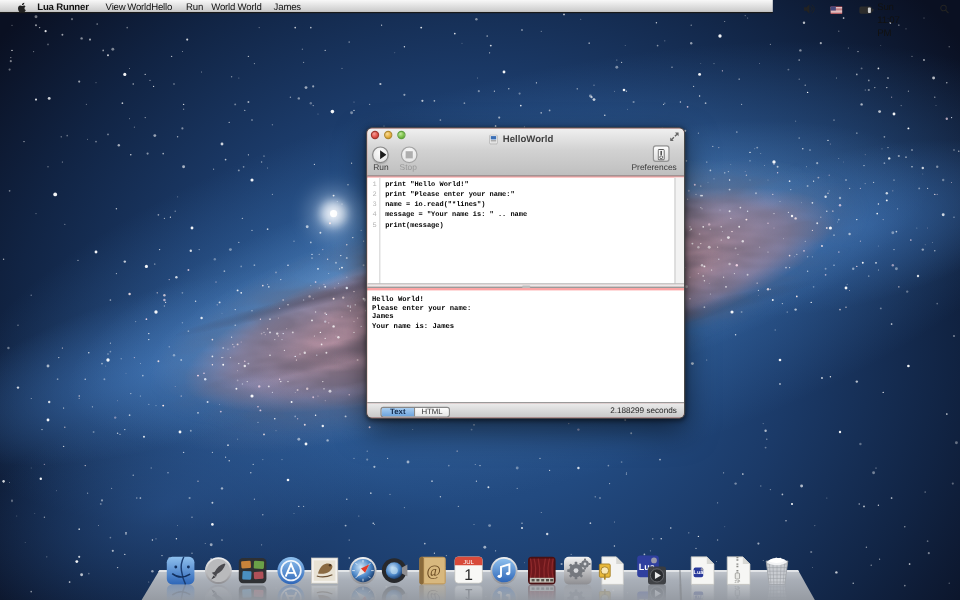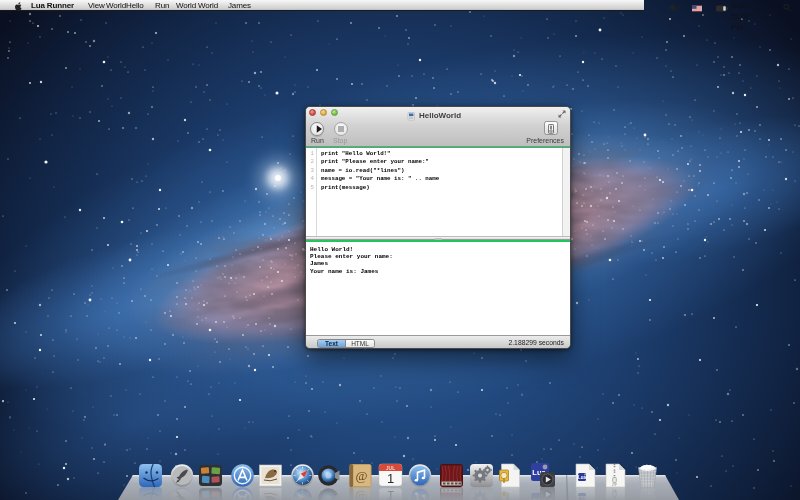--- a/index.html
+++ b/index.html
@@ -8,21 +8,21 @@
   background:radial-gradient(ellipse 500px 430px at 400px 290px, #2a5288 0%, #224a80 30%, #1b3a68 52%, #112444 78%, #0a1022 100%); }
 #wall { position:absolute; left:0; top:0; width:800px; height:500px; }
 .gal { position:absolute; border-radius:50%; transform:rotate(-14.5deg); }
 
 #menubar { position:absolute; left:0; top:0; width:644px; height:11px;
   background:linear-gradient(#f8f8f8, #d0d0d0 85%, #bdbdbd);
   border-bottom:1px solid #1a1a1a; z-index:50; font-size:8px; color:#111; letter-spacing:-0.15px; }
 .mi { position:absolute; top:0; height:11px; line-height:11px; }
 
 #win { position:absolute; left:305px; top:106px; width:266px; height:243px;
-  border-radius:5px; background:#22c55e; z-index:40;
+  border-radius:5px; background:#fca5a5; z-index:40;
   box-shadow:0 10px 26px rgba(0,0,0,0.55), 0 1px 4px rgba(0,0,0,0.5);
   border:1px solid #4a4a4a; overflow:hidden; }
 #titlebar { position:absolute; left:0; top:0; width:100%; height:18px;
   background:linear-gradient(#f0f0f0, #d2d2d2); border-bottom:0; }
 #toolbar { position:absolute; left:0; top:18px; width:100%; height:22px;
   background:linear-gradient(#d2d2d2, #bfbfbf); border-bottom:1px solid #8e8e8e; }
 .tl { position:absolute; top:2px; width:7px; height:7px; border-radius:50%; }
 #code { position:absolute; left:0; top:41px; width:100%; height:89px; background:#fff;
   font-family:"Liberation Mono", monospace; font-size:5.8px; line-height:8.4px; }
 #gutter { position:absolute; left:0; top:0; width:11px; height:100%;

